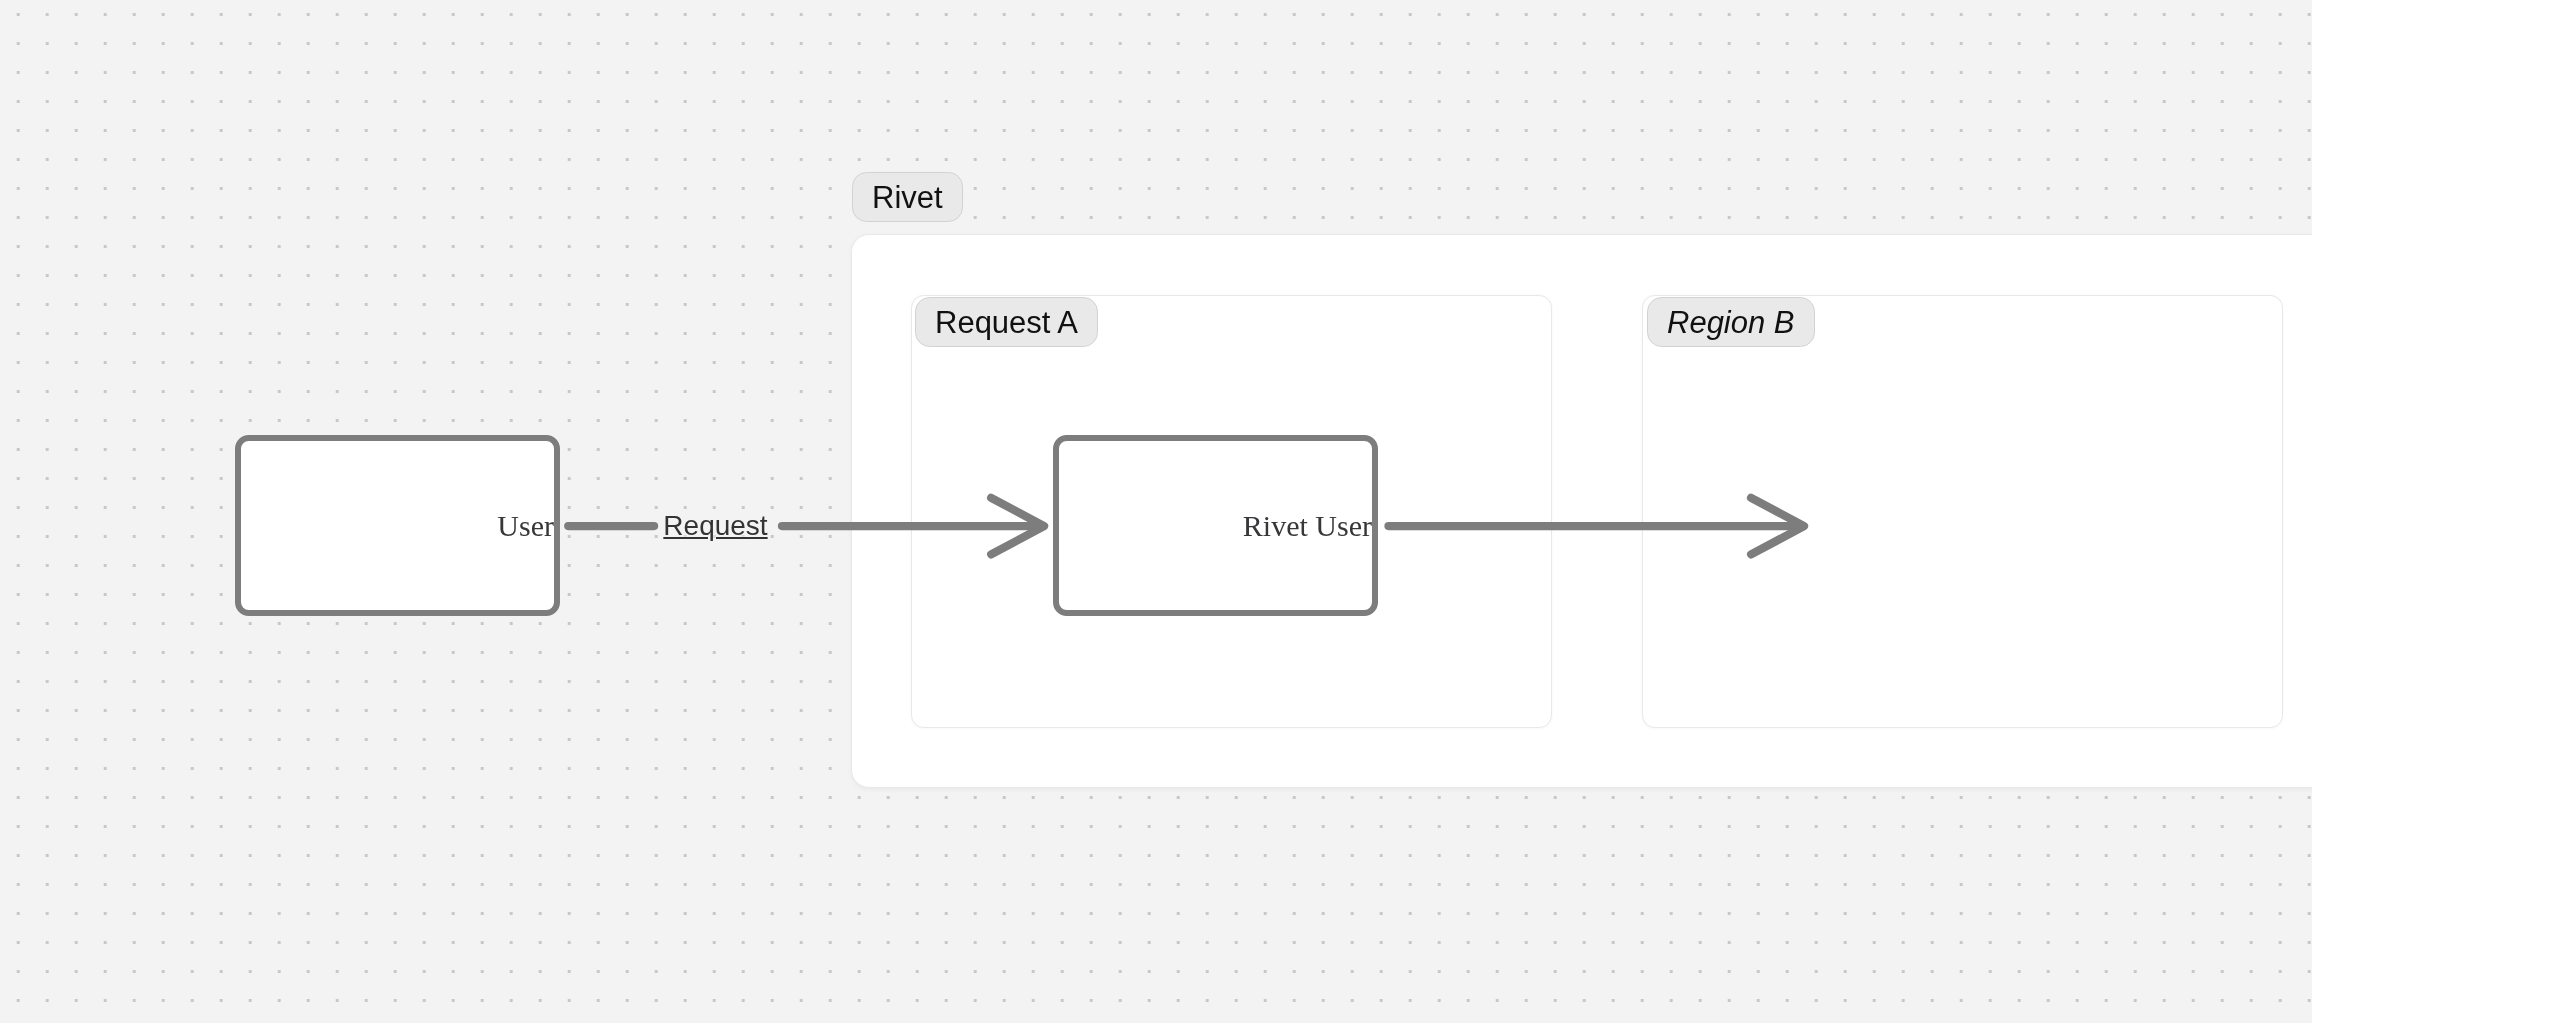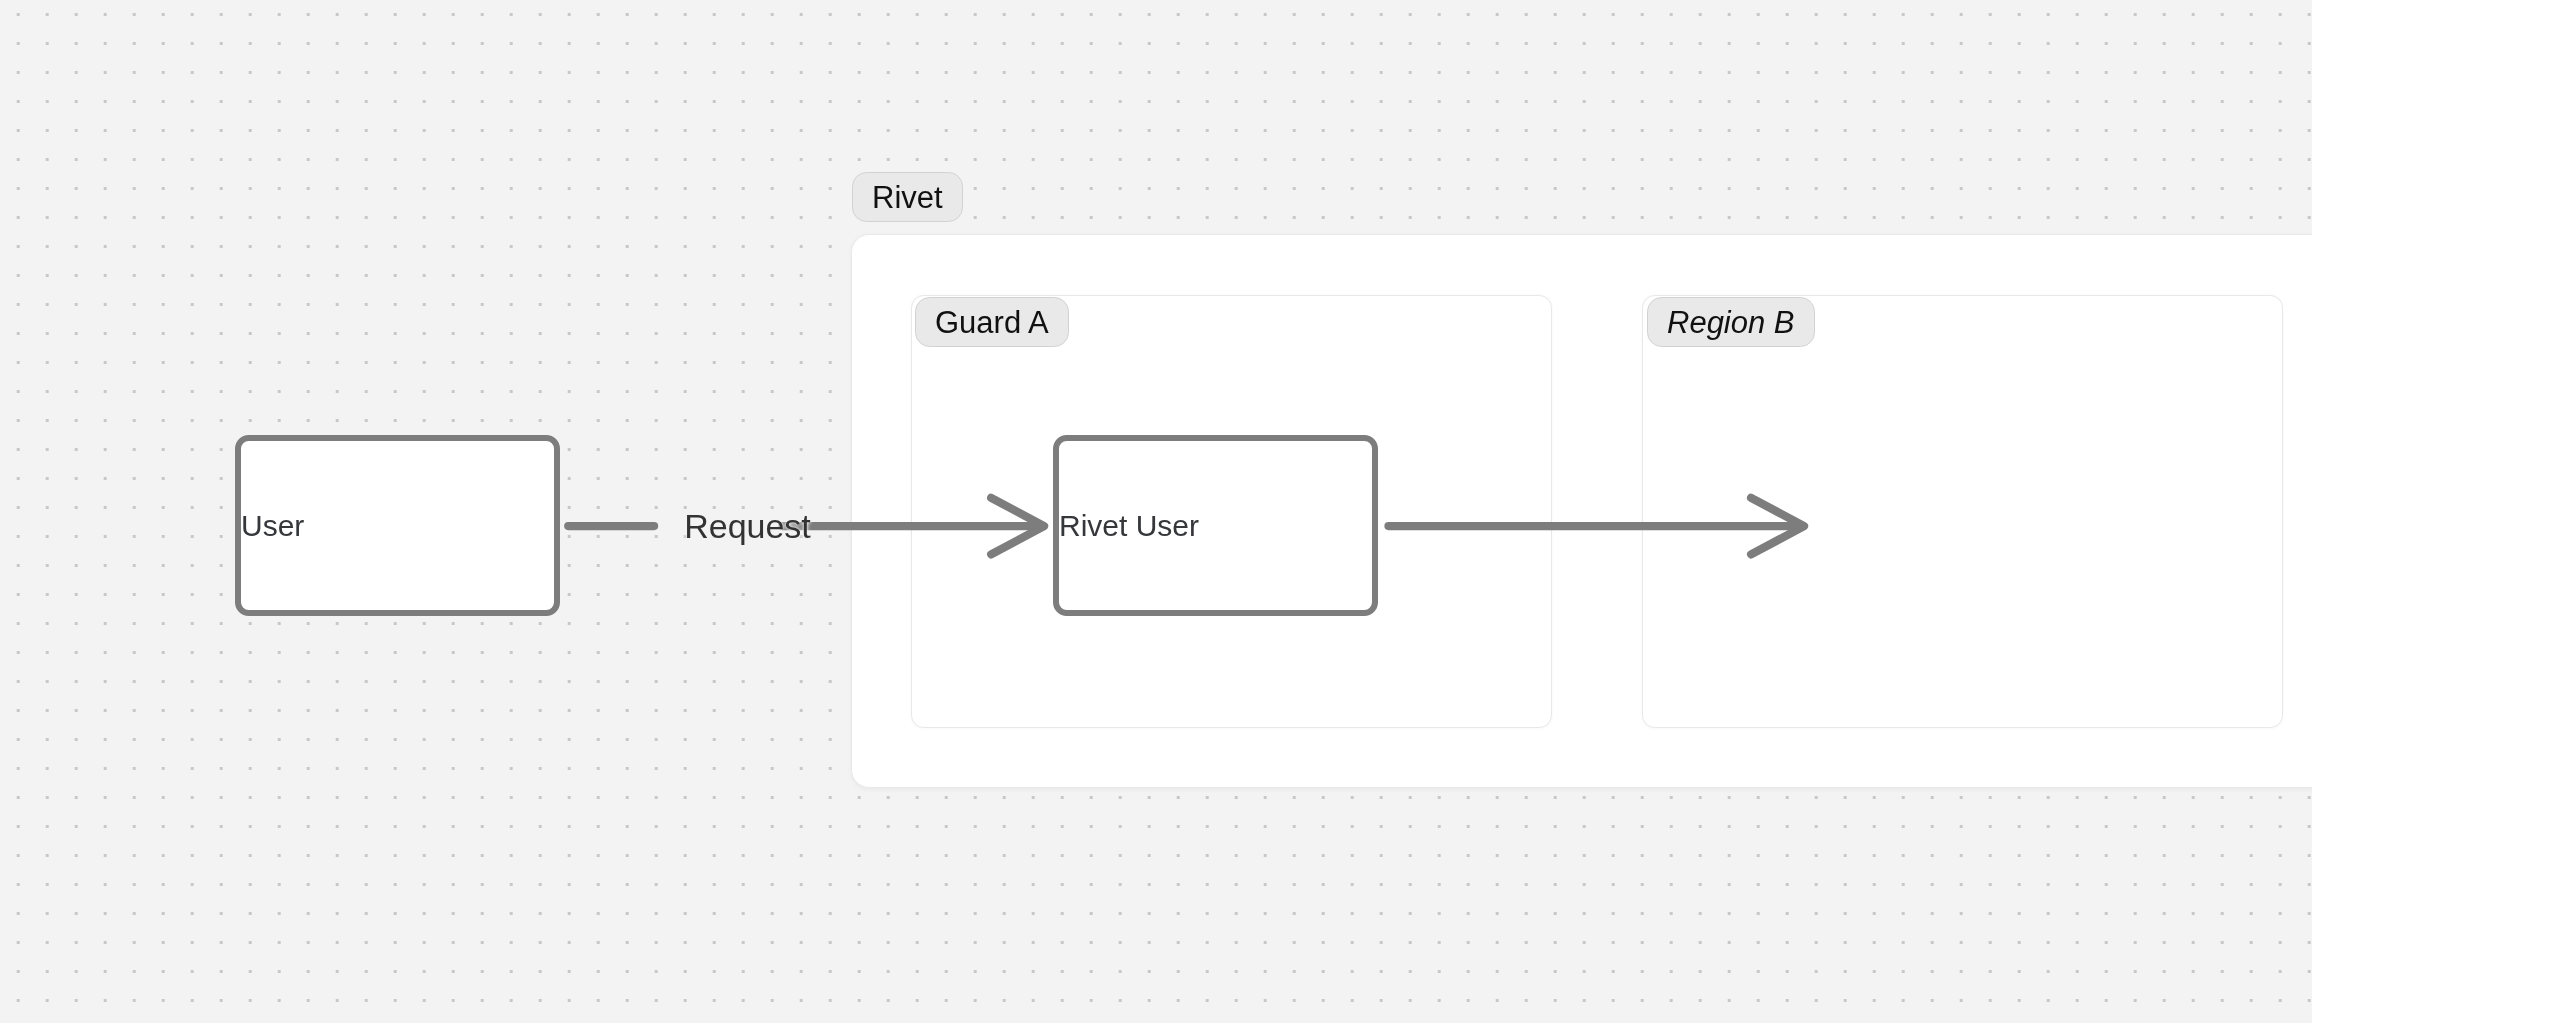--- a/index.html
+++ b/index.html
@@ -37,48 +37,49 @@
     font-size:31px; line-height:1; color:var(--badge-text);
     background:var(--badge-bg); border:1.8px solid var(--badge-border); border-radius:14.6px;
     white-space:nowrap;
   }
   .badge-rivet{ left:852px; top:172px; }
   .badge-region-a{ left:915px; top:297px; }
   .badge-region-b{ left:1647px; top:297px;font-style:italic; }
   .node{
     position:absolute; top:435px; width:325px; height:181px;
     background:var(--node-bg); border:6.4px solid var(--node-border); border-radius:13.7px;
-    display:flex; align-items:center; justify-content:flex-start;
+    display:flex; align-items:center; justify-content:flex-end;font-family:Liberation Serif, serif;
   }
   .node-user{ left:235px; }
   .node-rivet-guard{ left:1053px; }
   .node-rivet-container{ left:1811px; width:326px; }
   .node-label{ font-size:30px; color:var(--node-text); }
   .edges{ position:absolute; left:0; top:0; }
   .edges line, .edges polyline{
     stroke:var(--edge); stroke-width:9; fill:none;
     stroke-linecap:round; stroke-linejoin:round;
   }
   .edge-label{
-    position:absolute; left:656px; top:505px; width:183px; height:42px;
+    position:absolute; left:624px; top:505px; width:183px; height:42px;
     display:flex; align-items:center; justify-content:center;
-    font-size:34px; color:var(--edge-label-text); white-space:nowrap;
+    font-size:28px; color:var(--edge-label-text); white-space:nowrap;
     text-shadow:0 0 3.7px var(--canvas-bg), 0 0 3.7px var(--canvas-bg);
+    text-decoration:underline;
   }
 </style>
 </head>
 <body>
 
 <div class="canvas">
 
   <div class="frame frame-rivet"></div>
   <div class="badge badge-rivet">Rivet</div>
 
   <div class="frame frame-region frame-region-a"></div>
-  <div class="badge badge-region-a">Guard A</div>
+  <div class="badge badge-region-a">Request A</div>
 
   <div class="frame frame-region frame-region-b"></div>
   <div class="badge badge-region-b">Region B</div>
 
   <svg class="edges" width="2576" height="1023" viewBox="0 0 2820 1120" aria-hidden="true">
     <g>
       <line x1="622" y1="576" x2="716" y2="576"></line>
       <line x1="856" y1="576" x2="1138" y2="576"></line>
       <polyline points="1085,545 1143,576 1085,607"></polyline>
     </g>

